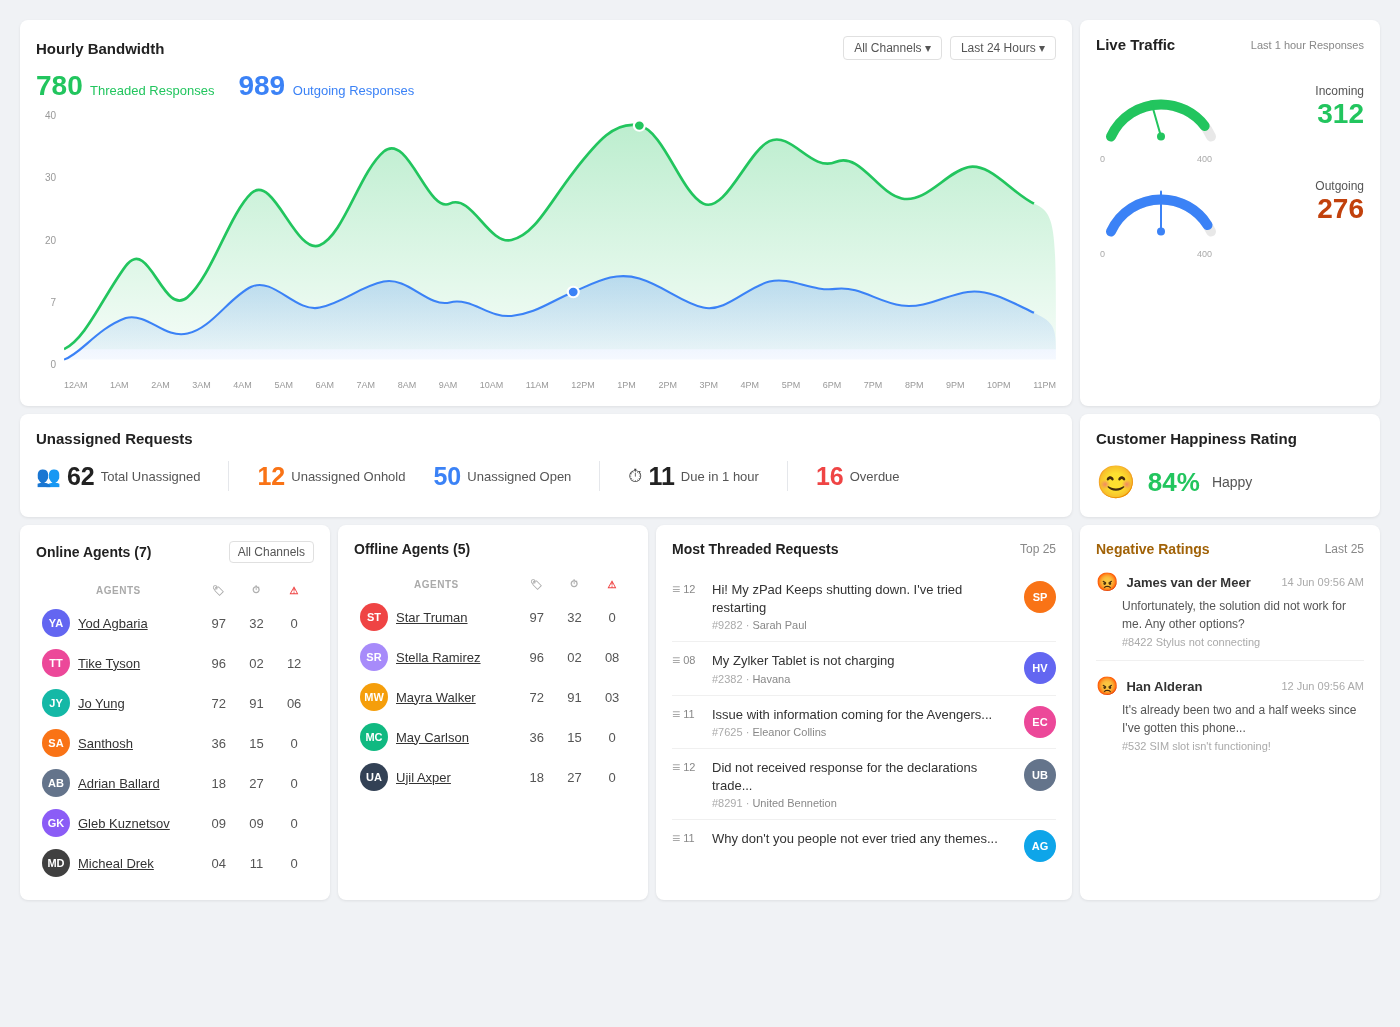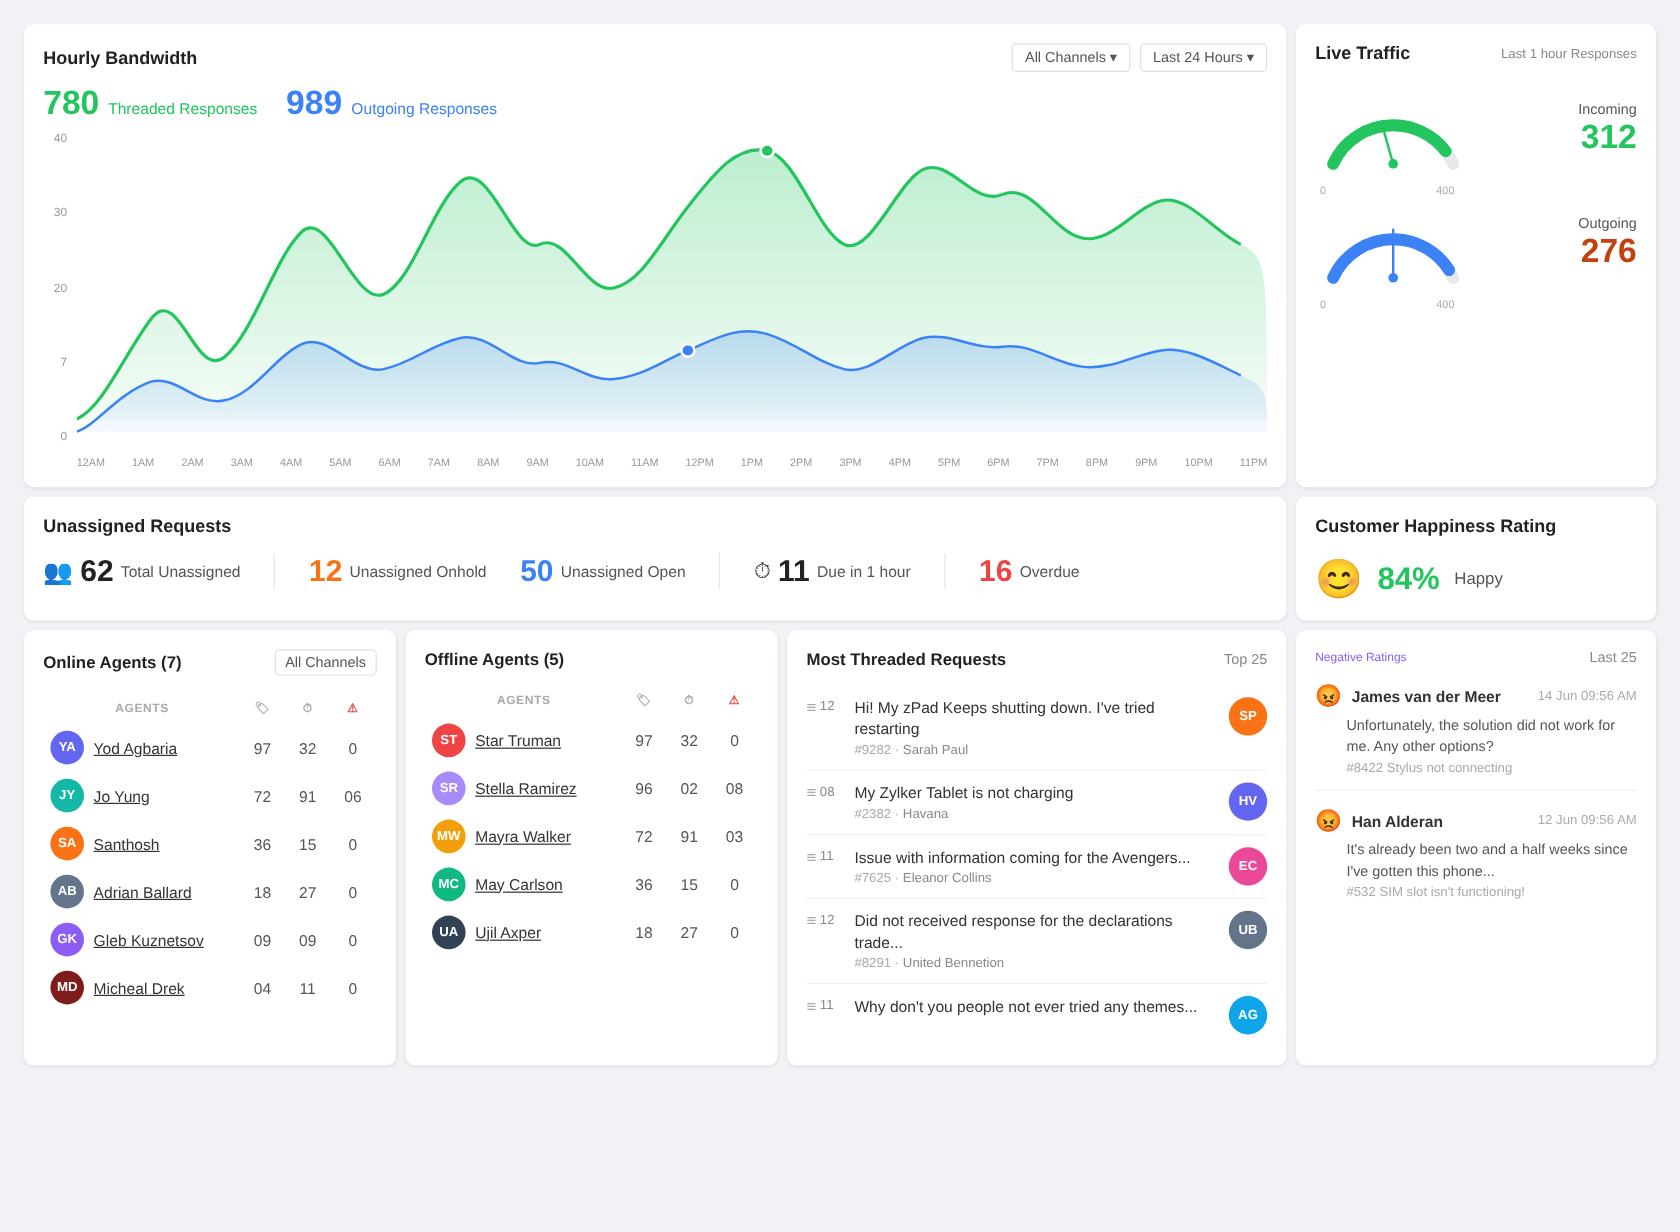--- a/index.html
+++ b/index.html
@@ -87,21 +87,21 @@
     .thread-item:last-child { border-bottom: none; }
     .thread-count { font-size: 11px; color: #888; display: flex; align-items: center; gap: 3px; min-width: 30px; }
     .thread-body { flex: 1; }
     .thread-text { font-size: 13px; color: #333; line-height: 1.4; }
     .thread-meta { font-size: 11px; color: #aaa; margin-top: 2px; }
     .thread-meta span { color: #888; }
     .thread-avatar { width: 32px; height: 32px; border-radius: 50%; background: #ddd; flex-shrink: 0; overflow: hidden; display: flex; align-items: center; justify-content: center; font-size: 11px; font-weight: 600; color: #fff; }
 
     
     .negative-card .neg-header { display: flex; justify-content: space-between; align-items: center; margin-bottom: 14px; }
-    .neg-title { font-size: 10px; font-weight: 400; color: #8b5cf6; }
+    .neg-title { font-size: 14px; font-weight: 700; color: #a16207; }
     .neg-badge { font-size: 12px; color: #888; }
     .neg-item { margin-bottom: 14px; }
     .neg-user-row { display: flex; align-items: center; gap: 8px; margin-bottom: 4px; }
     .neg-emoji { font-size: 18px; }
     .neg-user-name { font-size: 13px; font-weight: 600; color: #333; }
     .neg-date { font-size: 11px; color: #aaa; margin-left: auto; }
     .neg-message { font-size: 12px; color: #555; line-height: 1.5; margin-left: 26px; }
     .neg-ticket { font-size: 11px; color: #aaa; margin-left: 26px; margin-top: 3px; }
     .neg-divider { height: 1px; background: #f0f0f0; margin: 12px 0; }
 
@@ -309,20 +309,31 @@
         <span class="ag-name">Yod Agbaria</span>
       </div>
     </td>
     <td class="ag-num">97</td>
     <td class="ag-num">32</td>
     <td class="ag-num">0</td>
   </tr>
             <tr>
     <td>
       <div class="ag-row">
+        <div class="ag-avatar" style="background:#ec4899">TT</div>
+        <span class="ag-name">Tike Tyson</span>
+      </div>
+    </td>
+    <td class="ag-num">96</td>
+    <td class="ag-num">02</td>
+    <td class="ag-num">12</td>
+  </tr>
+            <tr>
+    <td>
+      <div class="ag-row">
         <div class="ag-avatar" style="background:#14b8a6">JY</div>
         <span class="ag-name">Jo Yung</span>
       </div>
     </td>
     <td class="ag-num">72</td>
     <td class="ag-num">91</td>
     <td class="ag-num">06</td>
   </tr>
             <tr>
     <td>
@@ -353,21 +364,21 @@
         <span class="ag-name">Gleb Kuznetsov</span>
       </div>
     </td>
     <td class="ag-num">09</td>
     <td class="ag-num">09</td>
     <td class="ag-num">0</td>
   </tr>
             <tr>
     <td>
       <div class="ag-row">
-        <div class="ag-avatar" style="background:#7f1d1d">MD</div>
+        <div class="ag-avatar" style="background:#404040">MD</div>
         <span class="ag-name">Micheal Drek</span>
       </div>
     </td>
     <td class="ag-num">04</td>
     <td class="ag-num">11</td>
     <td class="ag-num">0</td>
   </tr>
           </tbody>
       </table>
     </div>

